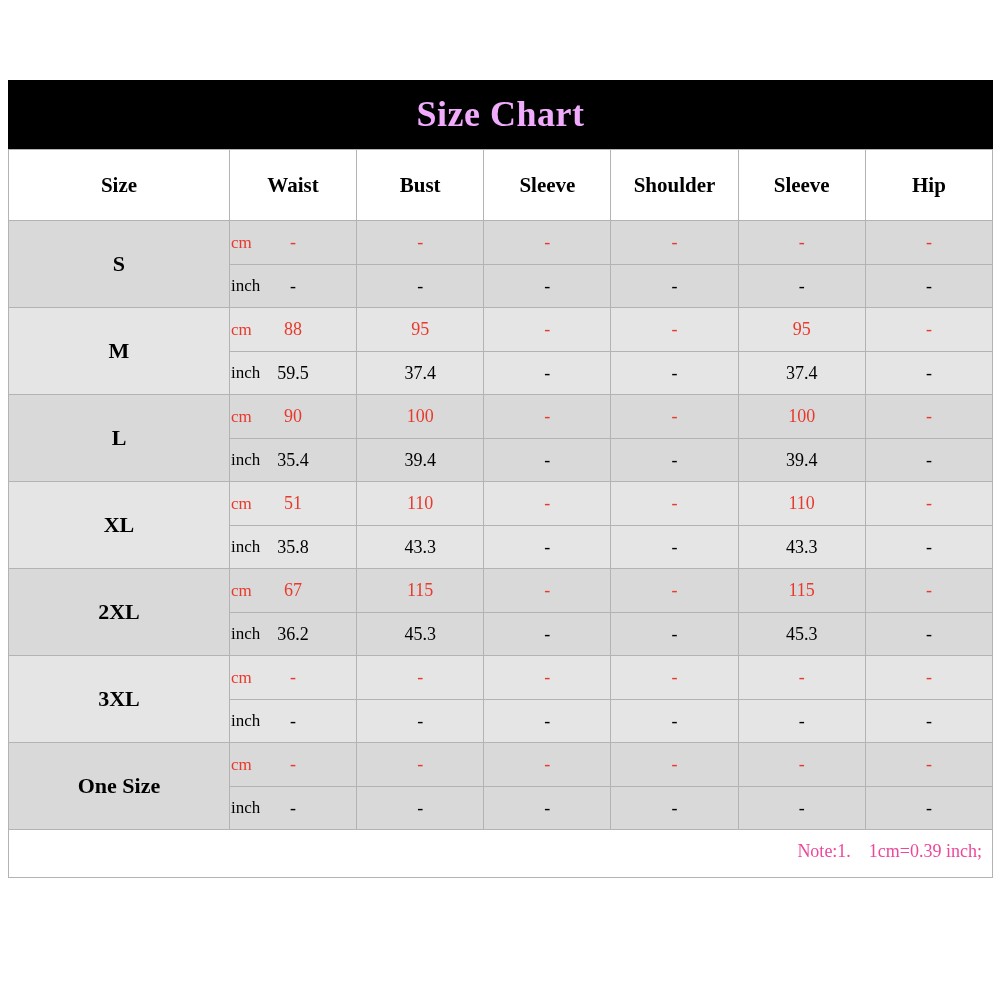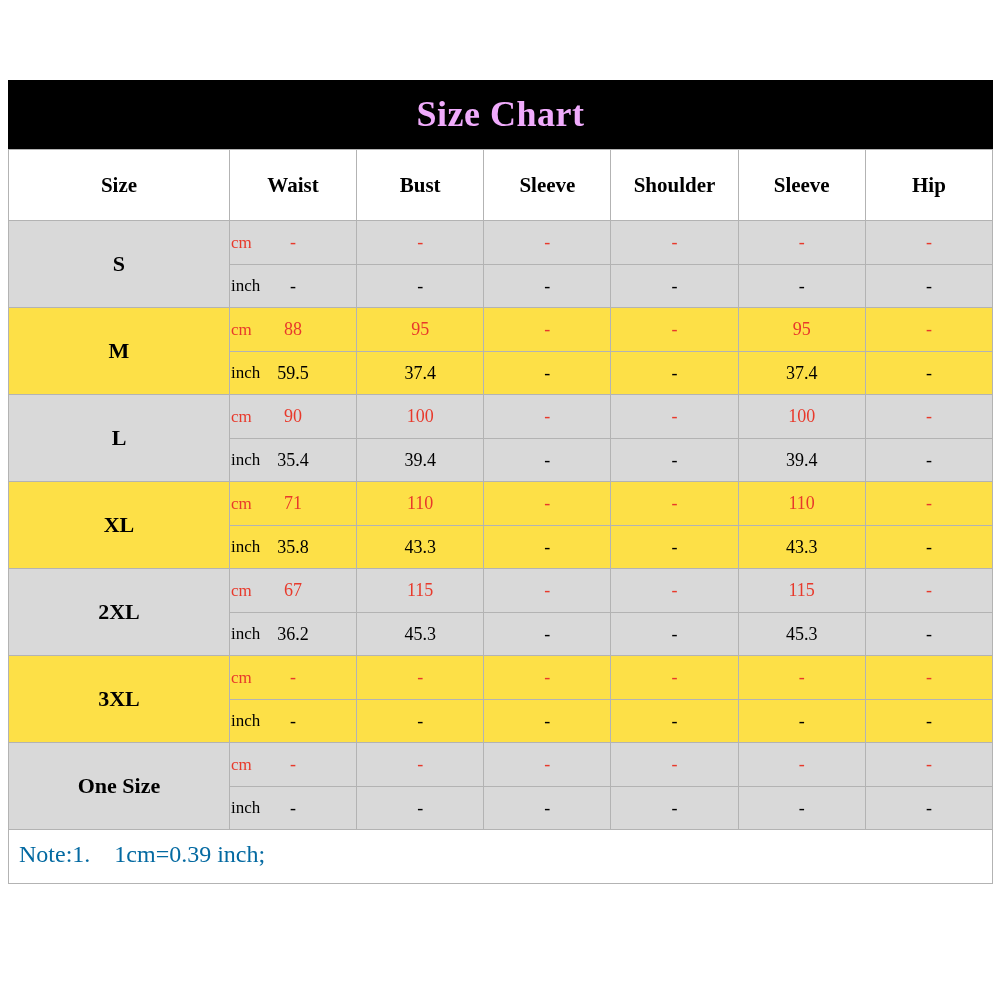--- a/index.html
+++ b/index.html
@@ -67,39 +67,40 @@
     width: 87px;
   }
   td.data-cell {
     font-size: 18px;
   }
   tr.row-cm td { height: 41px; }
   tr.row-inch td { height: 40px; }
 
   
   .band-grey td { background: #d9d9d9; }
-  .band-white td { background: #fde047; }
+  .band-white td { background: #e5e5e5; }
 
   .cm-text { color: #e8392b; }
   .inch-text { color: #000000; }
 
   .notes {
     border: 1px solid #b3b3b3;
     border-top: none;
     background: #ffffff;
     padding: 6px 8px 10px 8px;
   }
   .note-line {
-    color: #0369a1;
-    font-size: 24px;
+    color: #ec4899;
+    font-size: 18px;
     font-family: "Liberation Serif", serif;
     line-height: 1.0;
     padding: 6px 2px 7px 2px;
     border-bottom: 1px dotted #d2a9a9;
     white-space: pre;
+    text-align: right;
   }
   .note-line:last-child { border-bottom: none; }
 </style>
 </head>
 <body>
 
 <div class="page">
   <div class="chart-wrap">
 
     <div class="title-bar">Size Chart</div>
@@ -184,21 +185,21 @@
           <td class="data-cell inch-text">39.4</td>
           <td class="data-cell inch-text">-</td>
           <td class="data-cell inch-text">-</td>
           <td class="data-cell inch-text">39.4</td>
           <td class="data-cell inch-text">-</td>
         </tr>
 
         <tr class="row-cm band-white">
           <td class="size-label" rowspan="2">XL</td>
           <td class="unit-cell cm-text">cm</td>
-          <td class="data-cell cm-text">71</td>
+          <td class="data-cell cm-text">51</td>
           <td class="data-cell cm-text">110</td>
           <td class="data-cell cm-text">-</td>
           <td class="data-cell cm-text">-</td>
           <td class="data-cell cm-text">110</td>
           <td class="data-cell cm-text">-</td>
         </tr>
         <tr class="row-inch band-white">
           <td class="unit-cell inch-text">inch</td>
           <td class="data-cell inch-text">35.8</td>
           <td class="data-cell inch-text">43.3</td>

